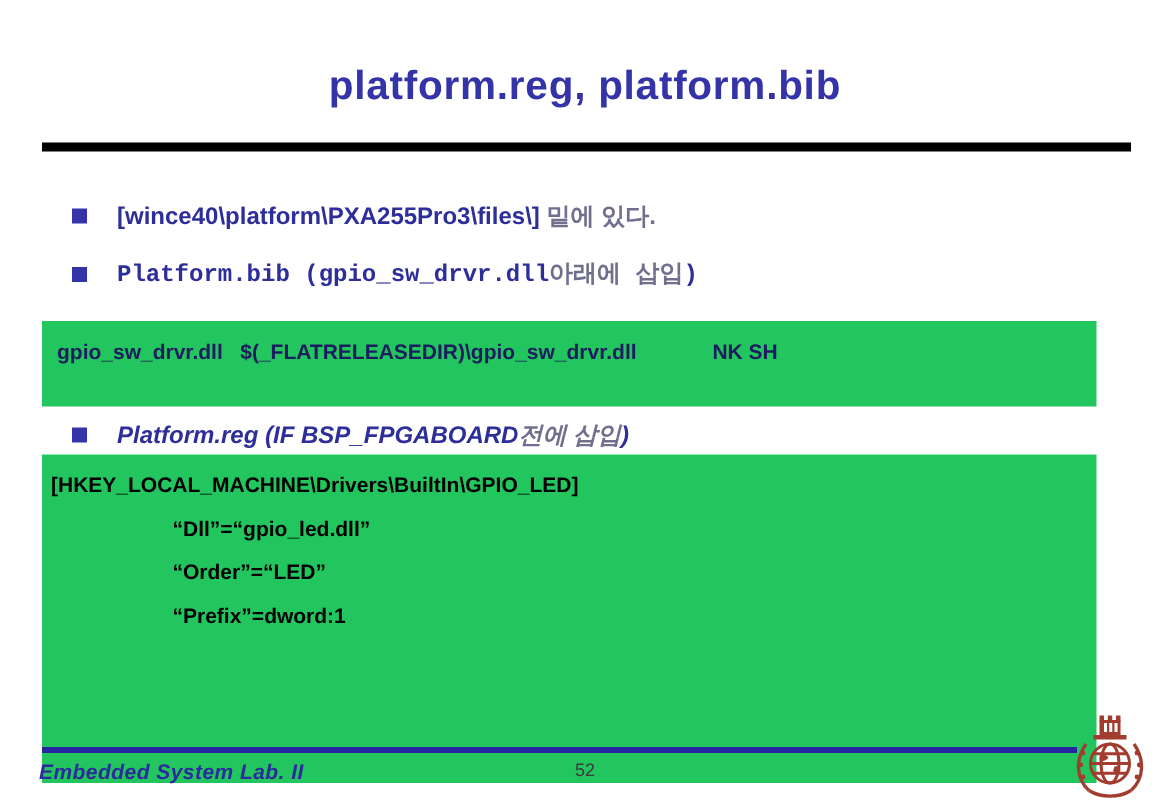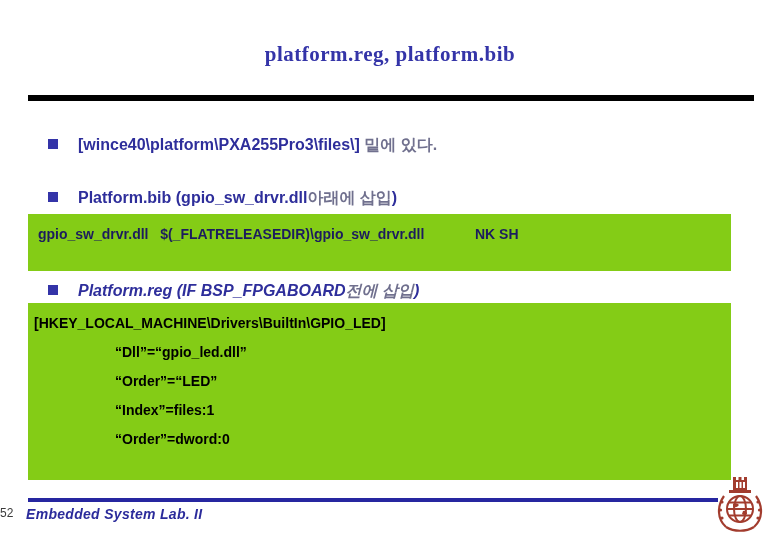--- a/index.html
+++ b/index.html
@@ -2,60 +2,60 @@
 <html><head>
 <meta charset="utf-8">
 <style>
   html,body{margin:0;padding:0;background:#ffffff;}
   .slide{
     position:relative;width:780px;height:540px;background:#ffffff;overflow:hidden;
     font-family:"Liberation Sans","DejaVu Sans",sans-serif;
   }
   .title{
     position:absolute;top:42px;left:0;right:0;text-align:center;
-    font-size:21px;font-weight:bold;color:#3434a8;letter-spacing:0.5px;font-family:Liberation Serif, serif;
+    font-size:27px;font-weight:bold;color:#3434a8;letter-spacing:0.5px;
   }
   .title-rule{
     position:absolute;top:95px;left:28px;width:726px;height:6px;background:#000000;
   }
   .bullet{
     position:absolute;left:48px;display:flex;align-items:flex-start;
     font-size:16px;font-weight:bold;line-height:19px;white-space:nowrap;
   }
   .bullet .sq{
     width:10px;height:10px;background:#3434a8;margin-top:4px;margin-right:20px;flex:0 0 auto;
   }
   .seg-main,.seg-close{color:#2e2e9b;}
   .seg-kr{color:#70708e;}
   .b1{top:135px;}
-  .b2{top:188px;}
+  .b2{top:174px;font-family:Liberation Mono, monospace;}
   .b3{top:281px;font-style:italic;}
   .codeblock{
-    position:absolute;left:28px;width:703px;background:#84cc16;
+    position:absolute;left:28px;width:703px;background:#22c55e;
   }
   .bib-block{top:214px;height:57px;padding-top:7px;box-sizing:border-box;}
   .bib-row{
     white-space:pre;font-size:14px;font-weight:bold;color:#1c1c5e;
     line-height:26px;padding-left:10px;
   }
-  .reg-block{top:303px;height:177px;padding-top:6px;box-sizing:border-box;}
+  .reg-block{top:303px;height:219px;padding-top:6px;box-sizing:border-box;}
   .reg-line{
     white-space:pre;font-size:14px;font-weight:bold;color:#000000;
     line-height:29px;padding-left:6px;
   }
   .reg-indent{padding-left:87px;}
   .footer-rule{
     position:absolute;top:498px;left:28px;width:690px;height:4px;background:#2626a0;
   }
   .footer-lab{
     position:absolute;top:506px;left:26px;font-size:14px;font-weight:bold;
     font-style:italic;color:#2b2b9b;letter-spacing:0.3px;
   }
   .page-num{
-    position:absolute;top:506px;left:0;right:0;text-align:left;
+    position:absolute;top:506px;left:0;right:0;text-align:center;
     font-size:12px;color:#3b3b3b;
   }
   .logo{
     position:absolute;top:474px;left:712px;width:56px;height:60px;
   }
 </style>
 </head>
 <body>
 
 <div class="slide">
@@ -79,22 +79,21 @@
 
   <div class="bullet b3">
     <span class="sq"></span>
     <span><span class="seg-main">Platform.reg (IF BSP_FPGABOARD</span><span class="seg-kr">전에 삽입</span><span class="seg-close">)</span></span>
   </div>
 
   <div class="codeblock reg-block">
     <div class="reg-line">[HKEY_LOCAL_MACHINE\Drivers\BuiltIn\GPIO_LED]</div>
     <div class="reg-line reg-indent">“Dll”=“gpio_led.dll”</div>
     <div class="reg-line reg-indent">“Order”=“LED”</div>
-    <div class="reg-line reg-indent">“Index”=files:1</div>
-    <div class="reg-line reg-indent">“Order”=dword:0</div>
+    <div class="reg-line reg-indent">“Prefix”=dword:1</div>
   </div>
 
   <div class="footer-rule"></div>
   <div class="footer-lab">Embedded System Lab. II</div>
   <div class="page-num">52</div>
 
   <svg class="logo" viewBox="0 0 56 60" xmlns="http://www.w3.org/2000/svg">
 
     <g fill="#a23c2e">
       <rect x="21" y="6" width="14" height="10"></rect>

